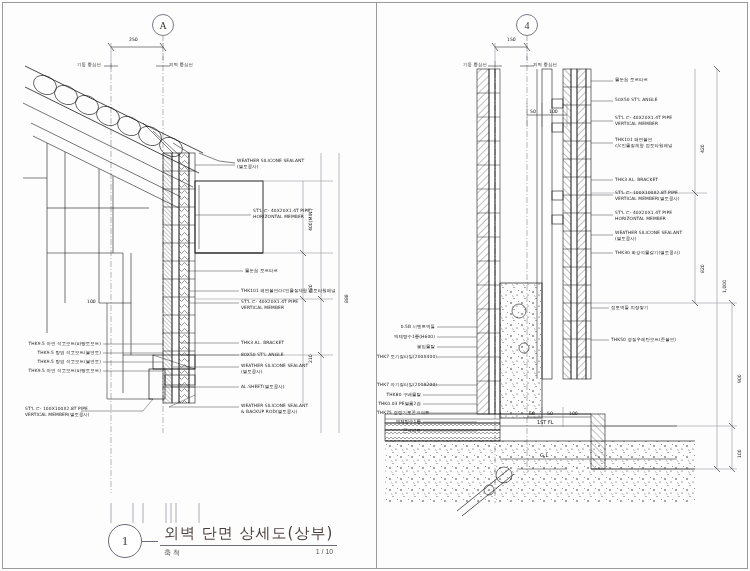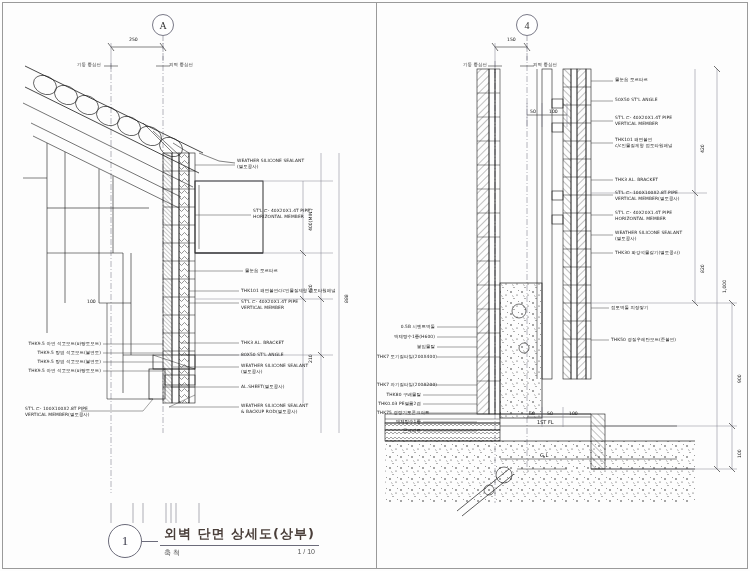--- a/index.html
+++ b/index.html
@@ -32,21 +32,21 @@
   .tb-bubble {
     width: 34px; height: 34px; border-radius: 50%;
     border: 1px solid #6b6b7a; color: #3a3a4a;
     display: flex; align-items: center; justify-content: center;
     font-size: 13px; font-family: "Liberation Serif", serif;
     background: #fff;
   }
   .tb-lead { width: 16px; height: 1px; background: #6b6b7a; }
   .tb-textwrap { position: relative; padding-left: 2px; }
   .tb-title {
-    font-size: 13px; font-weight: bold; color: #4a3f3a;
+    font-size: 15px; font-weight: normal; color: #4a3f3a;
     letter-spacing: 1px; white-space: nowrap;
     font-family: "DejaVu Sans", sans-serif;
     padding: 0 4px 2px 4px;
   }
   .tb-rule { height: 1px; background: #6b6b7a; width: 100%; }
   .tb-sub { display: flex; justify-content: space-between;
             font-size: 7px; color: #555; padding: 2px 4px 0 4px; }
 
   
   .anno {

